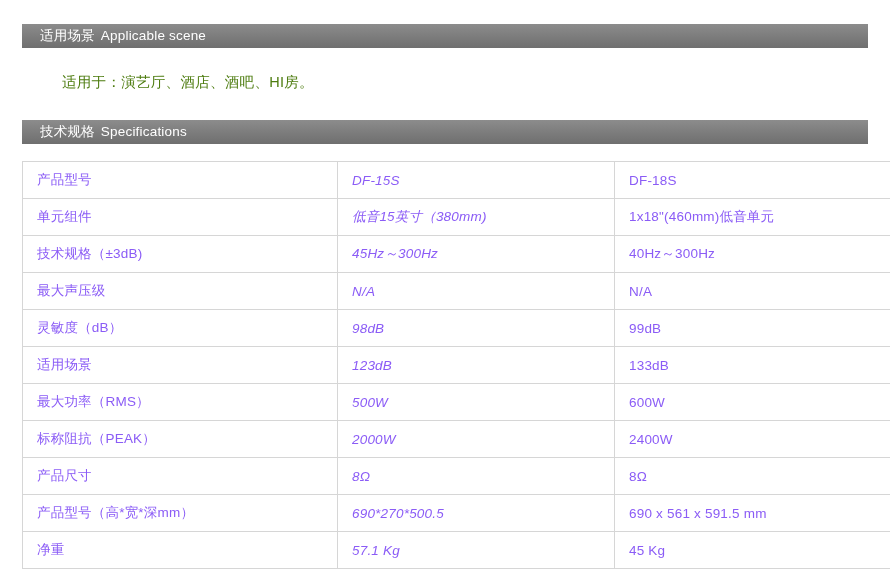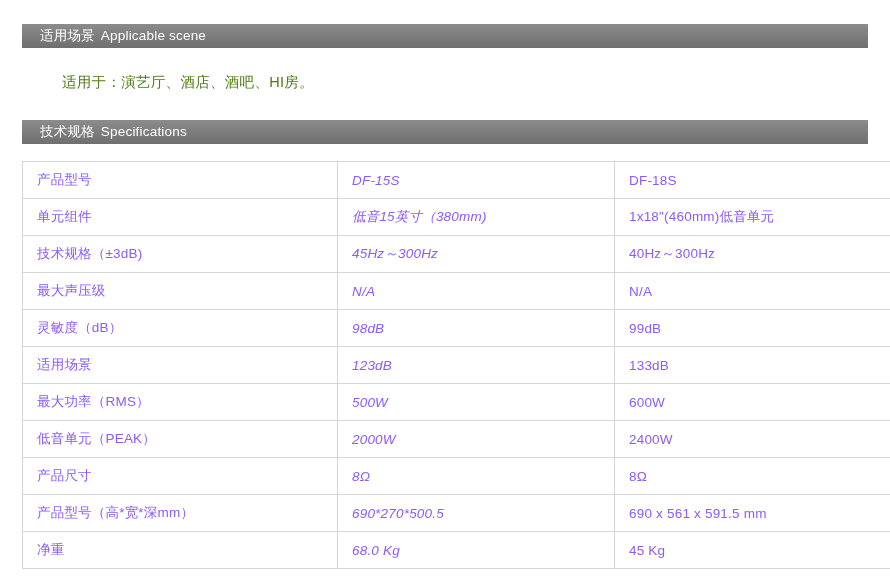--- a/index.html
+++ b/index.html
@@ -125,35 +125,35 @@
           <td class="col-label">适用场景</td>
           <td class="col-a">123dB</td>
           <td class="col-b">133dB</td>
         </tr>
         <tr>
           <td class="col-label">最大功率（RMS）</td>
           <td class="col-a indent-1">500W</td>
           <td class="col-b">600W</td>
         </tr>
         <tr>
-          <td class="col-label">低音单元（PEAK）</td>
+          <td class="col-label">标称阻抗（PEAK）</td>
           <td class="col-a indent-1">2000W</td>
           <td class="col-b">2400W</td>
         </tr>
         <tr>
           <td class="col-label">产品尺寸</td>
           <td class="col-a">8Ω</td>
           <td class="col-b">8Ω</td>
         </tr>
         <tr>
           <td class="col-label">产品型号（高*宽*深mm）</td>
           <td class="col-a">690*270*500.5</td>
           <td class="col-b">690 x 561 x 591.5 mm</td>
         </tr>
         <tr>
           <td class="col-label">净重</td>
-          <td class="col-a">68.0 Kg</td>
+          <td class="col-a">57.1 Kg</td>
           <td class="col-b">45 Kg</td>
         </tr>
       </tbody>
   </table>
 
 </div>
 
 </body></html>

